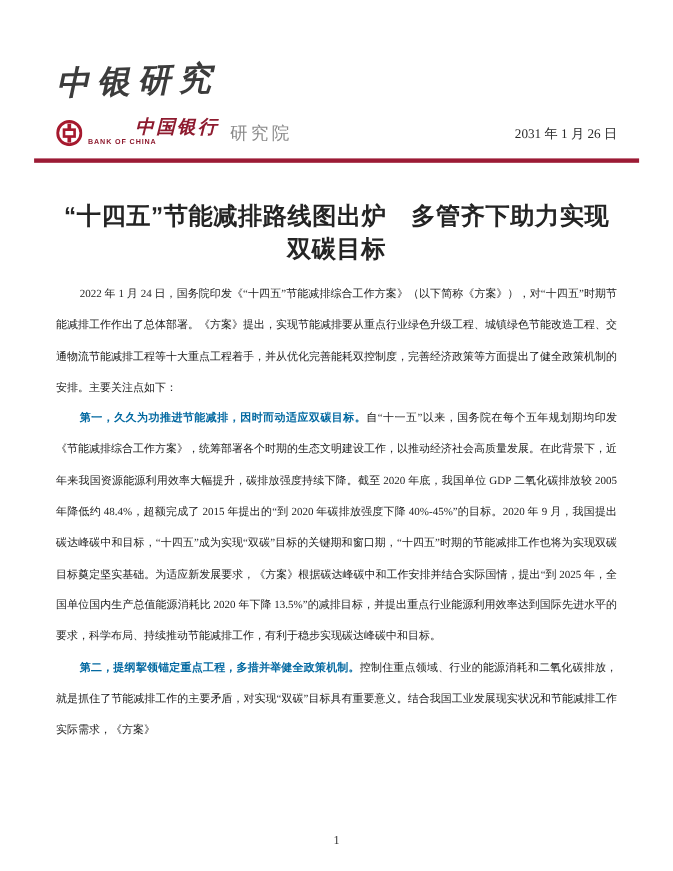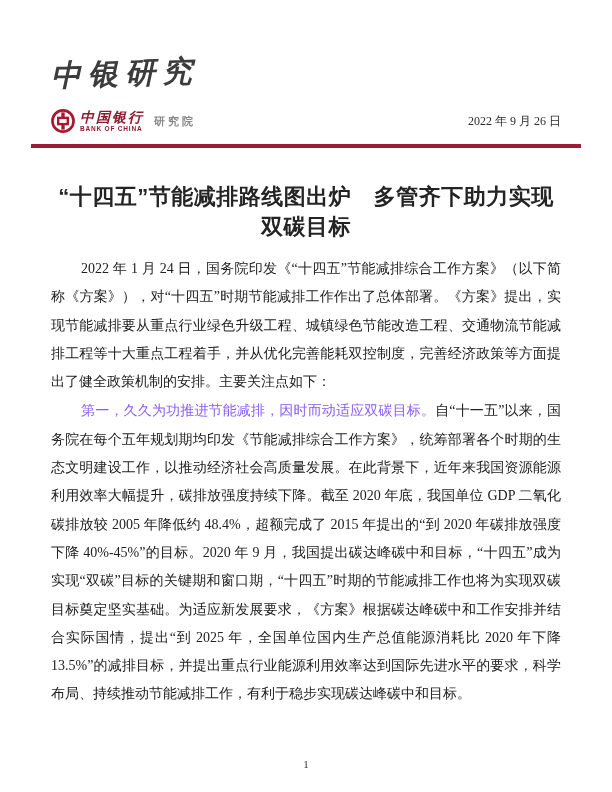--- a/index.html
+++ b/index.html
@@ -29,44 +29,44 @@
   .header-bottom {
     display:flex; justify-content:space-between; align-items:center;
     margin-top:9px; height:30px;
   }
   .brand { display:flex; align-items:center; }
   .boc-logo { width:24px; height:24px; display:inline-block; }
   .boc-logo svg { width:24px; height:24px; display:block; }
   .brand-text { display:flex; flex-direction:column; margin-left:5px; line-height:1; }
   .brand-cn {
     font-family:"DejaVu Serif", serif; font-weight:bold; font-style:italic;
-    font-size:14px; letter-spacing:2px; color:#8e1b2f; white-space:nowrap;
+    font-size:17px; letter-spacing:2px; color:#8e1b2f; white-space:nowrap;margin-left:43px;
   }
   .brand-en {
     font-family:"Liberation Sans", sans-serif; font-weight:bold;
     font-size:6.5px; letter-spacing:0.8px; color:#8e1b2f; margin-top:2px; white-space:nowrap;
   }
-  .institute { font-size:11px; color:#8a8a8a; letter-spacing:3px; margin-left:10px; white-space:nowrap;font-weight:bold; }
+  .institute { font-size:16px; color:#8a8a8a; letter-spacing:3px; margin-left:10px; white-space:nowrap; }
   .meta { display:flex; gap:26px; font-size:12px; color:#2b2b2b; white-space:nowrap; }
   .rule { height:4px; background:#9c1b35; margin:8px -20px 0 -20px; }
   
   .article-title {
     font-family:"Liberation Sans", sans-serif;
     font-size:22px; font-weight:bold; color:#242424;
     text-align:center; letter-spacing:0.5px;
     margin:34px 0 12px 0;
   }
   .body-par {
-    font-size:14px; line-height:28.3px;
+    font-size:10px; line-height:28.3px;
     text-align:justify; text-justify:inter-ideograph;
     text-indent:2.15em; margin:0; color:#212121;
   }
   .body-par .lead {
     font-family:"Liberation Sans", sans-serif;
-    font-weight:normal; color:#8b5cf6;
+    font-weight:bold; color:#0369a1;
   }
   
   .page-number {
     position:absolute; left:0; right:0; bottom:22px;
     text-align:center; font-size:11px; color:#333;
   }
 </style>
 </head>
 <body>
 
@@ -87,31 +87,32 @@
             <rect x="30" y="37" width="40" height="26" fill="none" stroke="#a6192e" stroke-width="10"></rect>
           </svg>
         </span>
         <span class="brand-text">
           <span class="brand-cn">中国银行</span>
           <span class="brand-en">BANK OF CHINA</span>
         </span>
         <span class="institute">研究院</span>
       </div>
       <div class="meta">
-        <span class="date">2022 年 9 月 26 日</span>
+        <span class="date">2031 年 1 月 26 日</span>
       </div>
     </div>
 
     <div class="rule"></div>
   </header>
 
   <main>
     <h1 class="article-title">“十四五”节能减排路线图出炉　多管齐下助力实现双碳目标</h1>
 
     <p class="body-par"><b class="lead"></b><span>2022 年 1 月 24 日，国务院印发《“十四五”节能减排综合工作方案》（以下简称《方案》），对“十四五”时期节能减排工作作出了总体部署。《方案》提出，实现节能减排要从重点行业绿色升级工程、城镇绿色节能改造工程、交通物流节能减排工程等十大重点工程着手，并从优化完善能耗双控制度，完善经济政策等方面提出了健全政策机制的安排。主要关注点如下：</span></p>
 
     <p class="body-par"><b class="lead">第一，久久为功推进节能减排，因时而动适应双碳目标。</b><span>自“十一五”以来，国务院在每个五年规划期均印发《节能减排综合工作方案》，统筹部署各个时期的生态文明建设工作，以推动经济社会高质量发展。在此背景下，近年来我国资源能源利用效率大幅提升，碳排放强度持续下降。截至 2020 年底，我国单位 GDP 二氧化碳排放较 2005 年降低约 48.4%，超额完成了 2015 年提出的“到 2020 年碳排放强度下降 40%-45%”的目标。2020 年 9 月，我国提出碳达峰碳中和目标，“十四五”成为实现“双碳”目标的关键期和窗口期，“十四五”时期的节能减排工作也将为实现双碳目标奠定坚实基础。为适应新发展要求，《方案》根据碳达峰碳中和工作安排并结合实际国情，提出“到 2025 年，全国单位国内生产总值能源消耗比 2020 年下降 13.5%”的减排目标，并提出重点行业能源利用效率达到国际先进水平的要求，科学布局、持续推动节能减排工作，有利于稳步实现碳达峰碳中和目标。</span></p>
 
+    <p class="body-par"><b class="lead">第二，提纲挈领锚定重点工程，多措并举健全政策机制。</b><span>控制住重点领域、行业的能源消耗和二氧化碳排放，就是抓住了节能减排工作的主要矛盾，对实现“双碳”目标具有重要意义。结合我国工业发展现实状况和节能减排工作实际需求，《方案》</span></p>
   </main>
 
   <footer class="page-number">1</footer>
 
 </div>
 
 </body></html>

